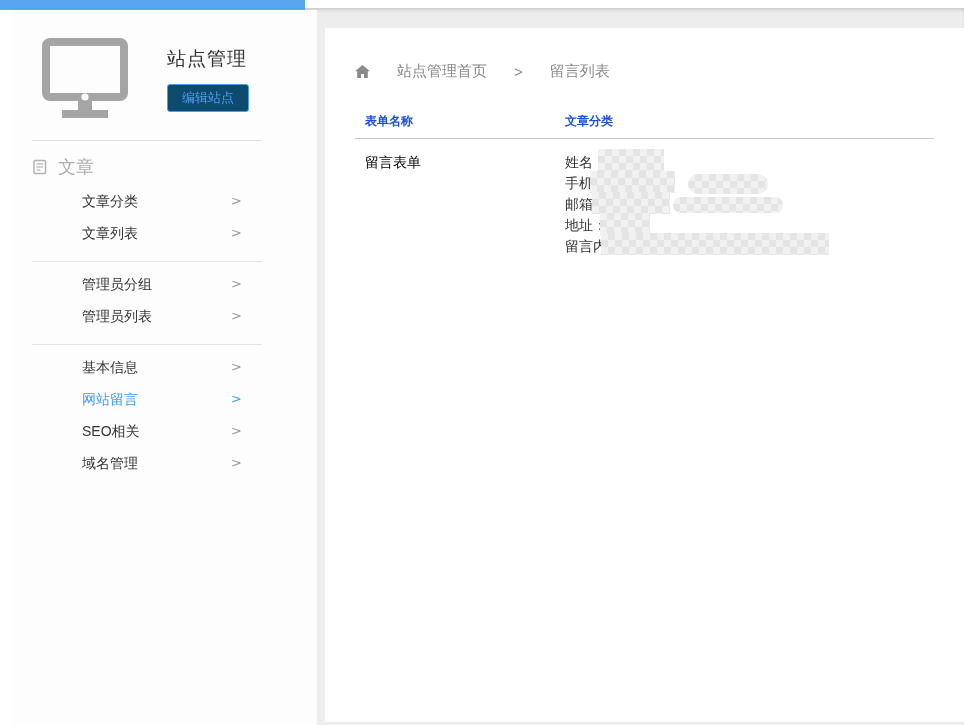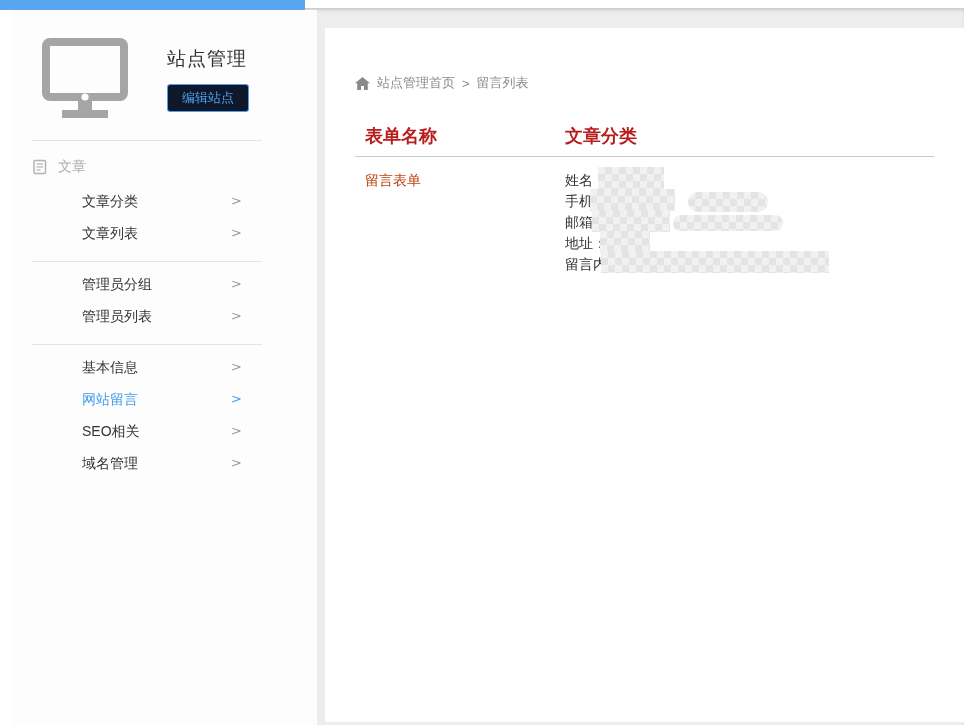--- a/index.html
+++ b/index.html
@@ -16,57 +16,57 @@
     position:absolute;left:305px;top:8px;right:0;bottom:0;background:#ededed;
     box-shadow:inset 0 3px 4px -2px rgba(0,0,0,.22);z-index:1;
   }
   
   .sidebar{position:absolute;left:12px;top:10px;width:305px;bottom:0;background:#fdfdfd;z-index:3;}
   .side-header{position:relative;height:130px;}
   .monitor-icon{position:absolute;left:30px;top:28px;}
   .site-title{position:absolute;left:155px;top:36px;font-size:19px;color:#333;letter-spacing:1px;}
   .edit-site-btn{
     position:absolute;left:155px;top:74px;width:82px;height:28px;box-sizing:border-box;
-    background:#0f172a;border:1px solid #4da0ee;border-radius:3px;color:#4da0ee;
+    background:#0c4a6e;border:1px solid #4da0ee;border-radius:3px;color:#4da0ee;
     font-size:13px;text-align:center;line-height:26px;cursor:pointer;
     font-family:inherit;padding:0;display:block;
   }
   .side-hr{border:0;border-top:1px solid #e3e3e3;margin:0 55px 0 20px;height:0;}
   .side-section-label{
     margin:14px 0 0 20px;height:24px;display:flex;align-items:center;
-    color:#adadad;font-size:14px;
+    color:#adadad;font-size:18px;
   }
   .side-section-label .sicon{width:16px;display:flex;justify-content:center;}
   .side-section-label .stext{margin-left:10px;}
   .side-item{
     position:relative;height:32px;line-height:32px;padding-left:70px;
     font-size:14px;color:#333;cursor:pointer;
   }
   .side-item.first{margin-top:6px;}
   .side-item .chev{
     position:absolute;right:75px;top:0;color:#999;font-size:13px;
     font-family:"DejaVu Sans",sans-serif;
   }
   .side-item.active{color:#3f9def;}
   .side-item.active .chev{color:#3f9def;}
   
   .card{position:absolute;left:325px;top:28px;right:0;bottom:3px;background:#ffffff;z-index:2;}
   .breadcrumb{
-    margin:46px 30px 0;display:flex;align-items:center;
-    color:#8a8a8a;font-size:13px;
+    margin:34px 30px 0;display:flex;align-items:center;
+    color:#8a8a8a;font-size:15px;gap:20px;
   }
   .breadcrumb .home-ic{margin-right:7px;display:flex;}
   .breadcrumb .sep{margin:0 7px;}
   .msg-table{margin:20px 30px 0;}
   .thead{display:flex;border-bottom:1px solid #c9c9c9;padding:12px 0 8px;}
-  .th{font-weight:bold;font-size:18px;color:#b91c1c;}
+  .th{font-weight:bold;font-size:12px;color:#1d4ed8;}
   .col1{width:200px;box-sizing:border-box;padding-left:10px;flex:none;}
   .col2{flex:1;box-sizing:border-box;padding-left:10px;}
   .trow{display:flex;padding-top:13px;}
-  .cell-name{font-size:14px;color:#c2410c;line-height:21px;}
+  .cell-name{font-size:14px;color:#000000;line-height:21px;}
   .cline{position:relative;height:21px;line-height:21px;font-size:14px;color:#333;}
   .mosaic{
     position:absolute;
     background-image:
       linear-gradient(45deg,#e4e4e4 25%,transparent 25%,transparent 75%,#e4e4e4 75%),
       linear-gradient(45deg,#e4e4e4 25%,#f1f1f1 25%,#f1f1f1 75%,#e4e4e4 75%);
     background-size:14px 14px;background-position:0 0,7px 7px;
   }
 </style>
 </head>

